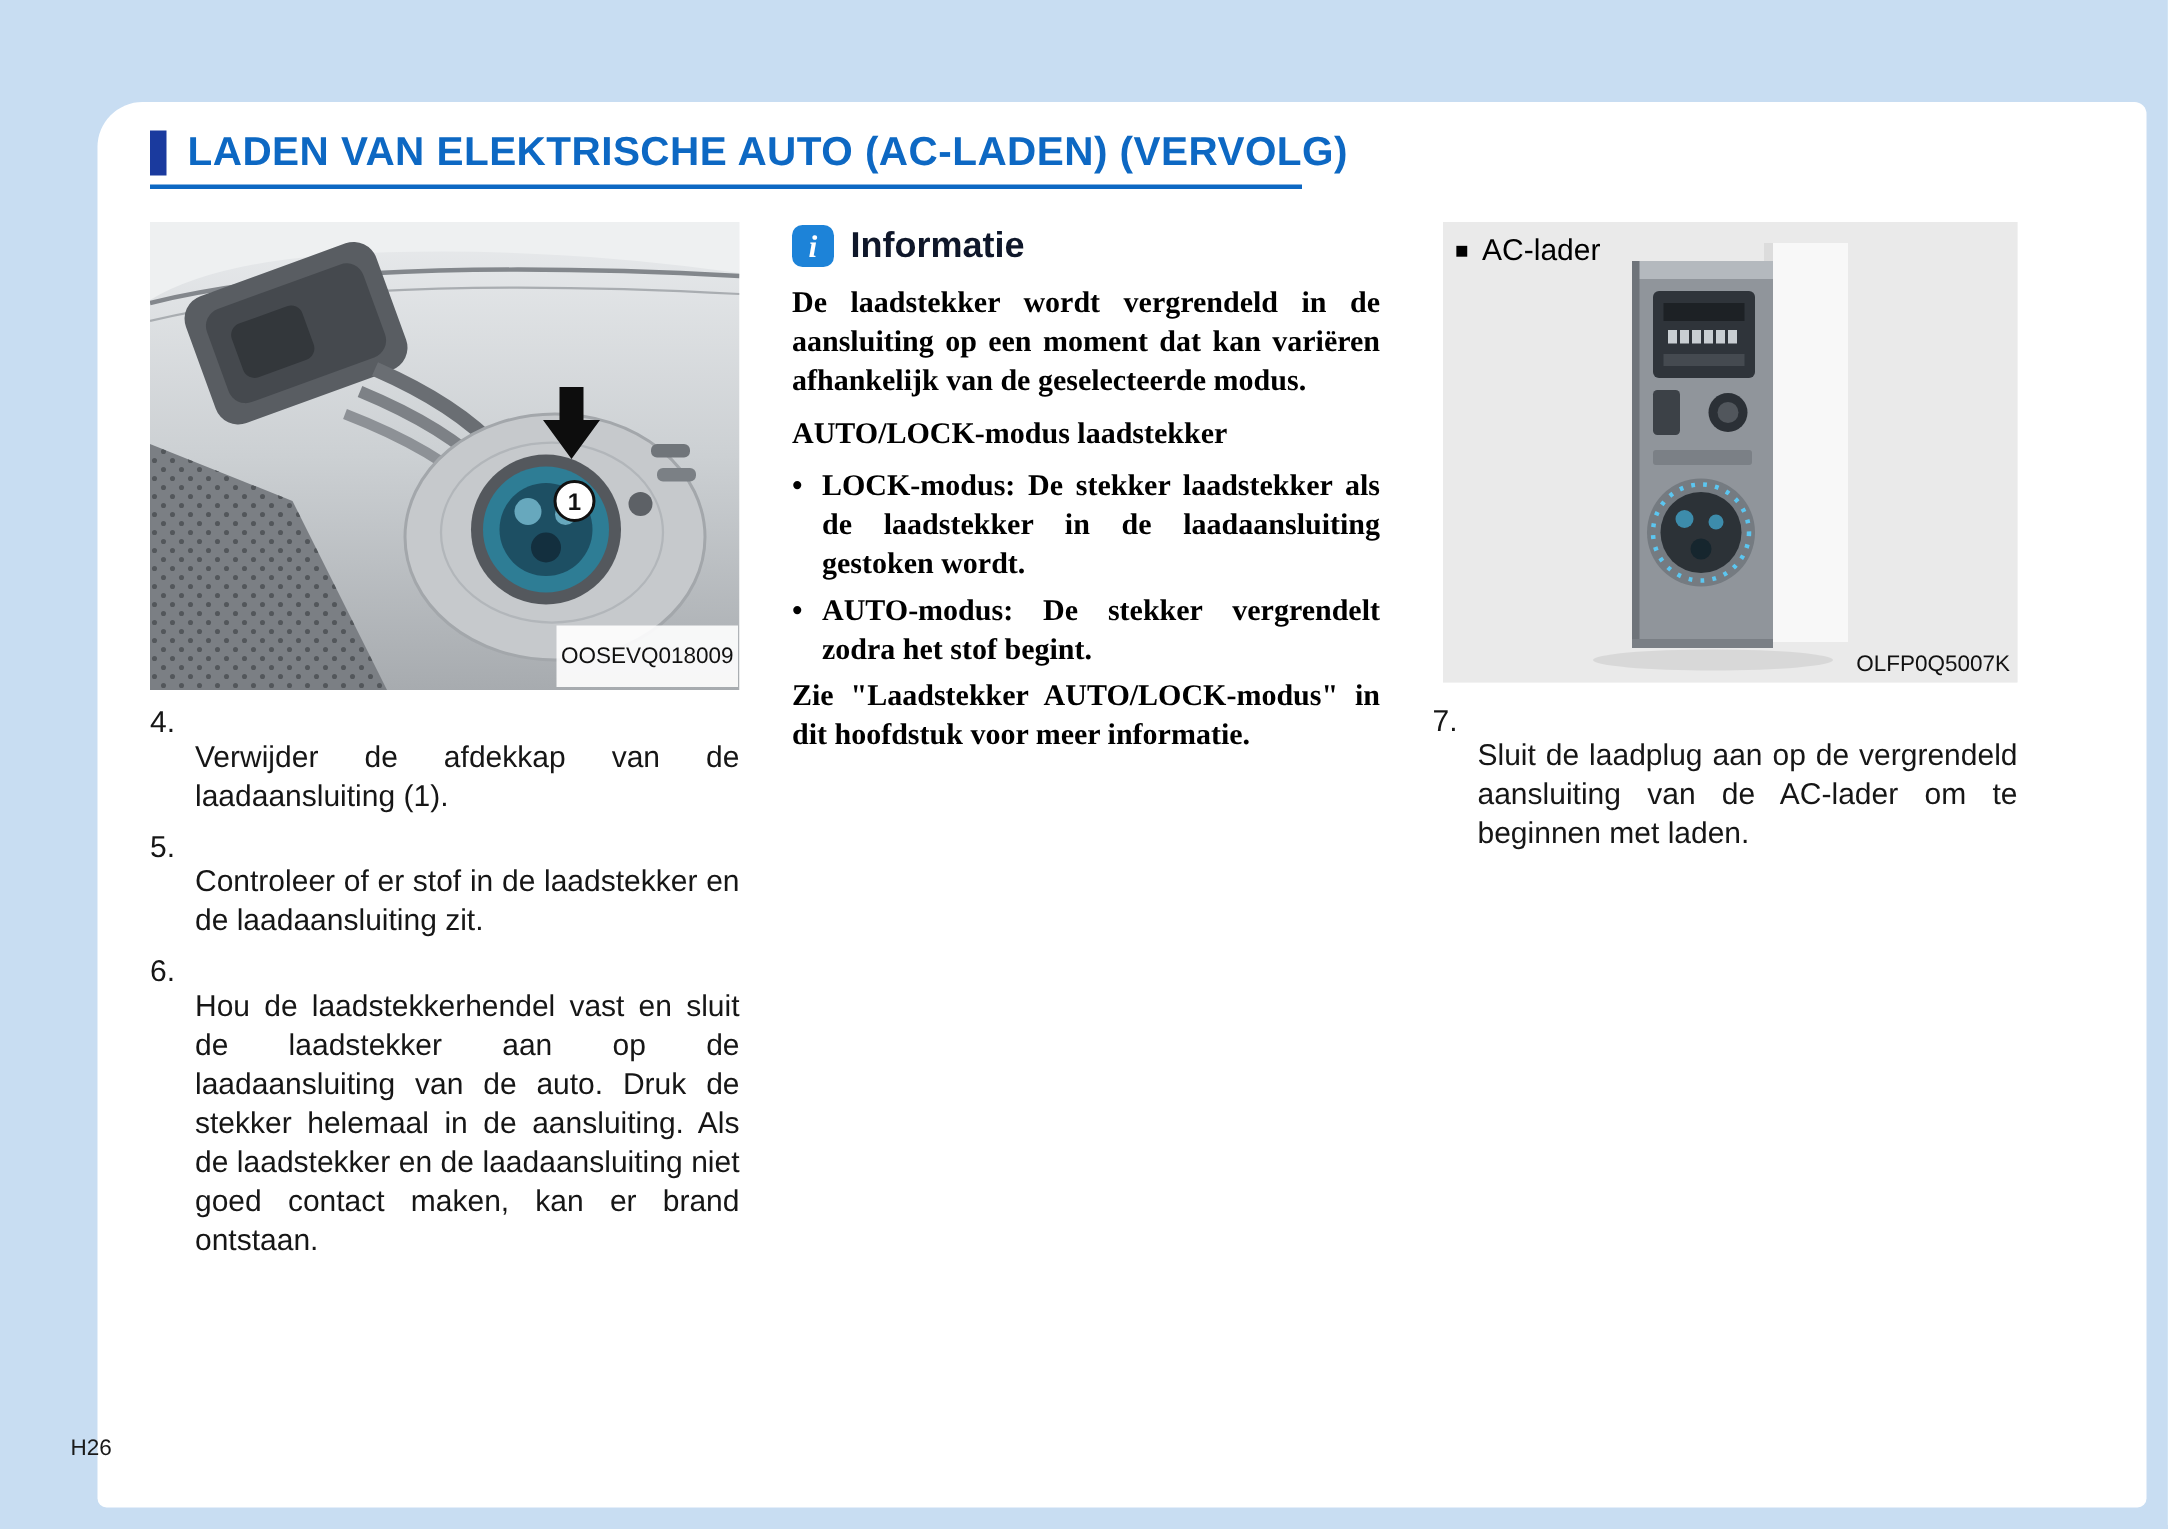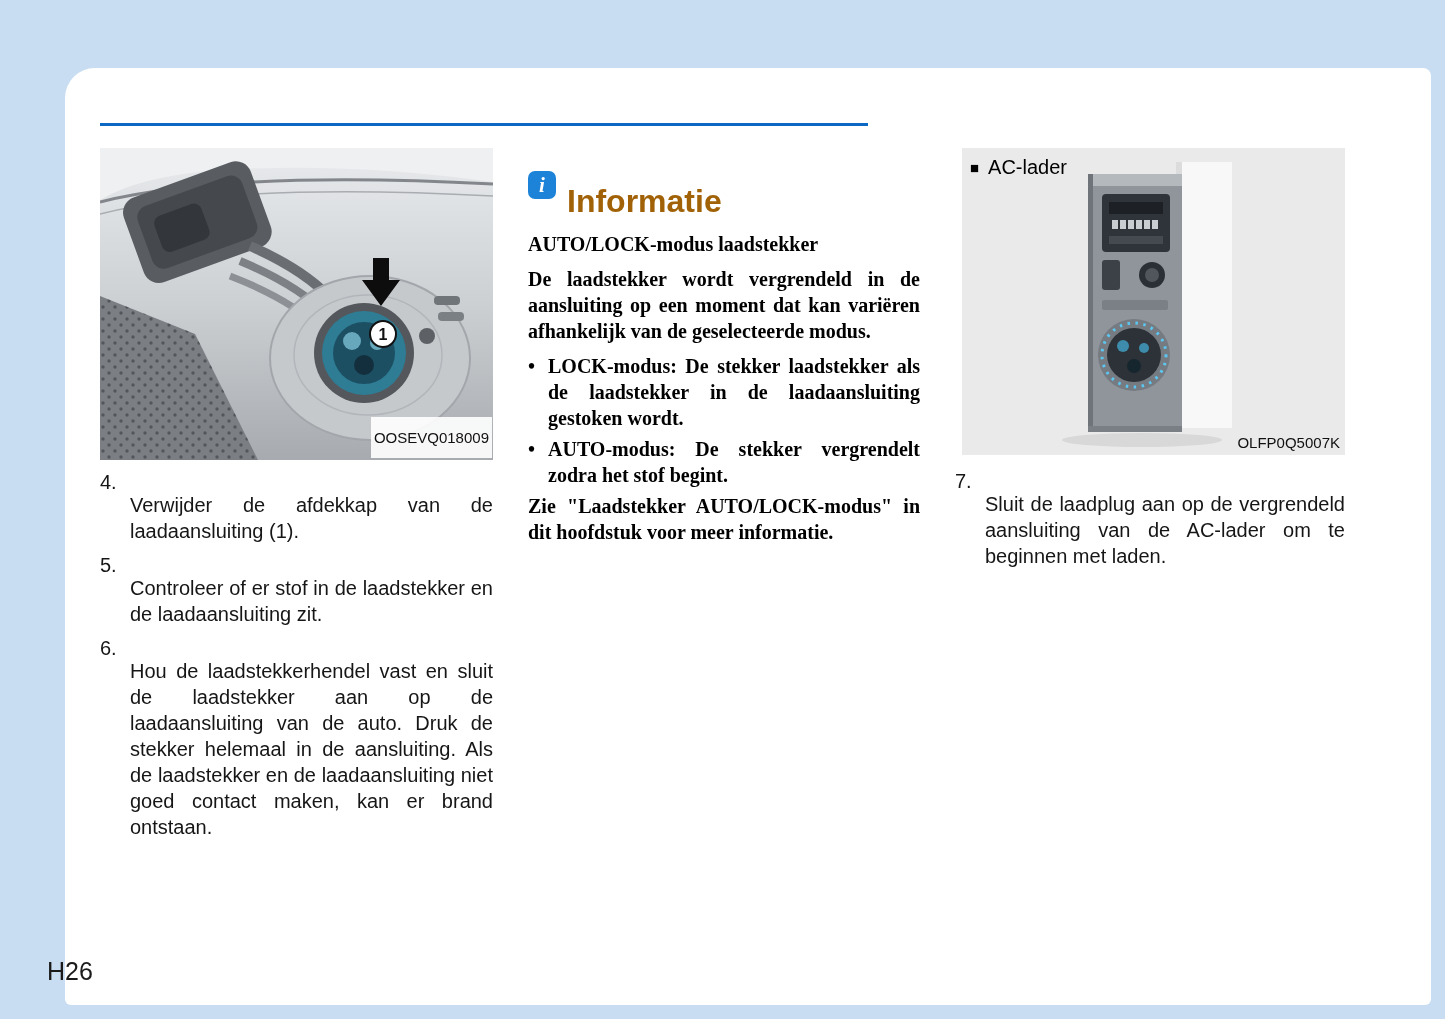--- a/index.html
+++ b/index.html
@@ -30,44 +30,48 @@
   .steps{margin-top:9px;}
   .step{display:flex;font-size:20px;line-height:26px;color:#161616;margin-bottom:8px;}
   .step-num{flex:0 0 30px;}
   .step-text{flex:1;text-align:justify;margin-top:23px;}
 
   
   .info-head{display:flex;align-items:center;gap:11px;margin:2px 0 11px;}
   .info-icon{width:28px;height:28px;border-radius:7px;background:#1d83d8;color:#fff;flex:none;
              font-family:"Liberation Serif",serif;font-style:italic;font-weight:700;font-size:21px;
              display:flex;align-items:center;justify-content:center;}
-  .info-title{font-size:32px;font-weight:700;color:#a16207;margin-top:33px;}
+  .info-title{font-size:24px;font-weight:700;color:#0f172a;}
   .serif{font-family:"Liberation Serif",serif;font-weight:700;font-size:20px;line-height:26px;color:#000;}
   .mid-sub{margin:0 0 9px;}
   .mid-par{margin:0 0 9px;text-align:justify;}
   .bullet{display:flex;margin-bottom:5px;}
   .bullet-marker{flex:0 0 20px;}
   .bullet-text{flex:1;text-align:justify;}
   .mid-outro{margin-top:4px;}
 
   
   .charger-box{position:relative;margin-left:7px;width:383px;height:307px;background:#eaeaea;}
   .charger-label{position:absolute;left:8px;top:8px;display:flex;align-items:center;gap:9px;
                  font-size:20px;color:#000;}
   .label-marker{font-size:15px;line-height:20px;}
   .col-right .steps{margin-top:13px;margin-left:0;}
 
-  .page-number{position:absolute;left:47px;top:957px;font-size:25px;color:#1a1a1a;}
+  .page-number{position:absolute;left:47px;top:957px;font-size:15px;color:#1a1a1a;}
 </style>
 </head>
 <body>
 
 <div class="canvas">
   <div class="page">
 
+    <div class="header">
+      <span class="header-bar"></span>
+      <h1 class="title">LADEN VAN ELEKTRISCHE AUTO (AC-LADEN) (VERVOLG)</h1>
+    </div>
     <div class="header-rule"></div>
 
     <div class="col col-left">
       <figure>
         <div class="photo-wrap">
           <svg viewBox="0 0 393 312" width="393" height="312">
             <defs>
               <linearGradient id="lg1" x1="0" y1="0" x2="0" y2="1">
                 <stop offset="0" stop-color="#e9ebed"></stop>
                 <stop offset="0.5" stop-color="#ccd0d3"></stop>
@@ -134,22 +138,22 @@
           <span class="step-text">Hou de laadstekkerhendel vast en sluit de laadstekker aan op de laadaansluiting van de auto. Druk de stekker helemaal in de aansluiting. Als de laadstekker en de laadaansluiting niet goed contact maken, kan er brand ontstaan.</span>
         </div>
       </div>
     </div>
 
     <div class="col col-mid">
       <div class="info-head">
         <span class="info-icon">i</span>
         <span class="info-title">Informatie</span>
       </div>
+      <p class="serif mid-par">De laadstekker wordt vergrendeld in de aansluiting op een moment dat kan variëren afhankelijk van de geselecteerde modus.</p>
       <p class="serif mid-sub">AUTO/LOCK-modus laadstekker</p>
-      <p class="serif mid-par">De laadstekker wordt vergrendeld in de aansluiting op een moment dat kan variëren afhankelijk van de geselecteerde modus.</p>
       <div class="serif bullet">
         <span class="bullet-marker">•</span>
         <span class="bullet-text">LOCK-modus: De stekker laadstekker als de laadstekker in de laadaansluiting gestoken wordt.</span>
       </div>
       <div class="serif bullet">
         <span class="bullet-marker">•</span>
         <span class="bullet-text">AUTO-modus: De stekker vergrendelt zodra het stof begint.</span>
       </div>
       <p class="serif mid-par mid-outro">Zie "Laadstekker AUTO/LOCK-modus" in dit hoofdstuk voor meer informatie.</p>
     </div>

